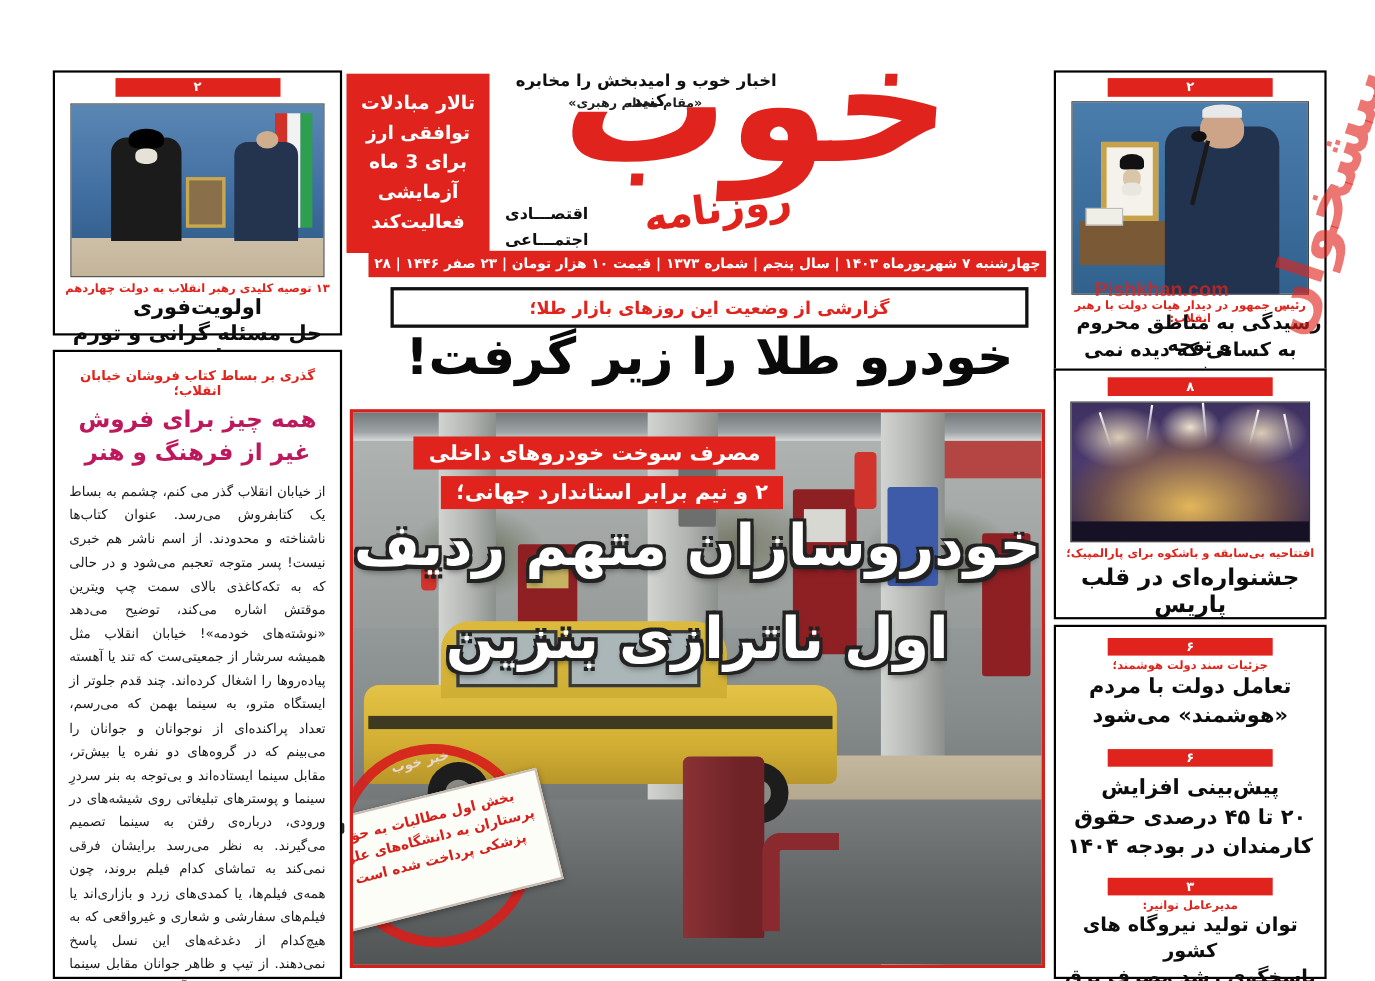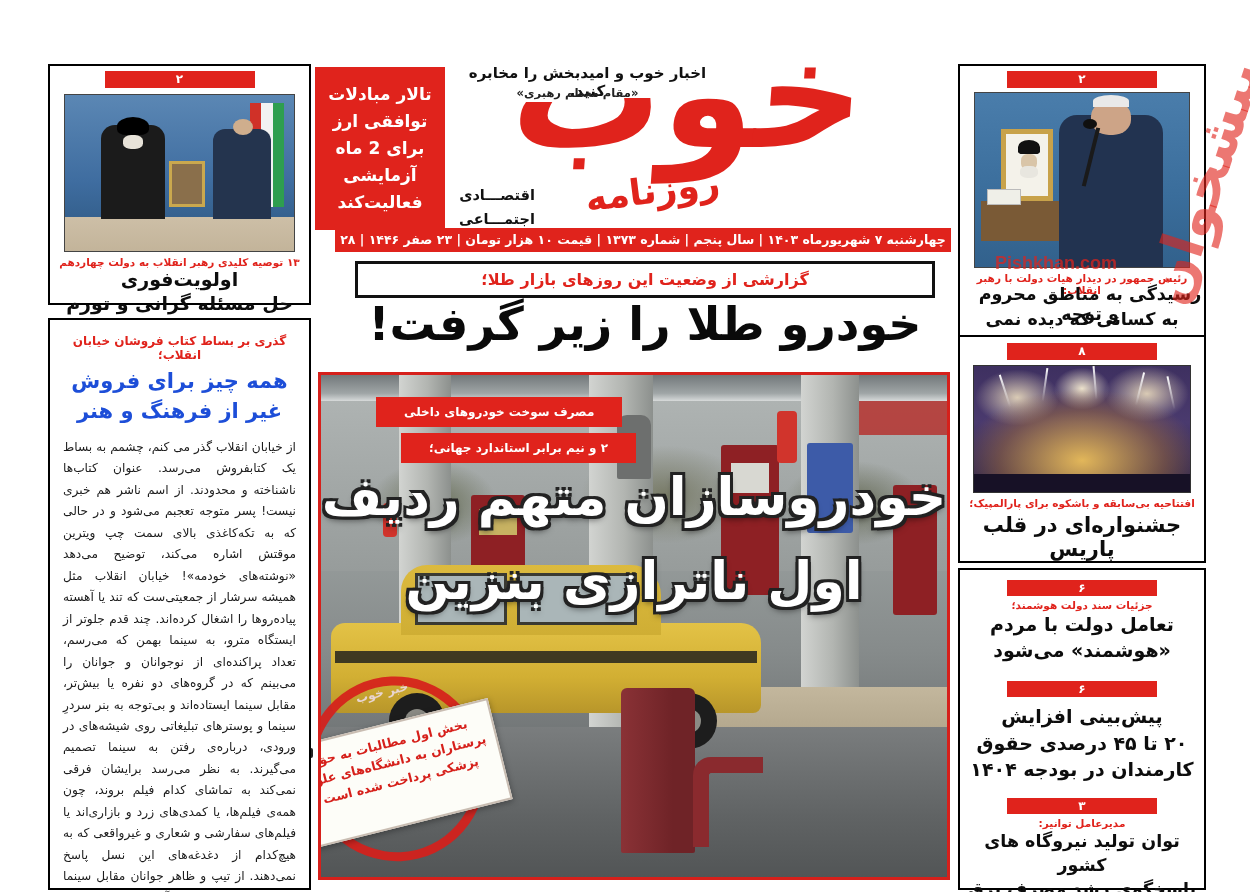--- a/index.html
+++ b/index.html
@@ -107,21 +107,21 @@
   .taxi-win { position:absolute; top:8px; height:52px; background:#aab6b8; border:3px solid #3a3a32; }
   .taxi-stripe { position:absolute; left:4px; top:86px; width:422px; height:12px; background:#23231d; opacity:.85; }
   .wheel { position:absolute; top:128px; width:56px; height:56px; background:#1d1d1d; border-radius:50%; }
   .wheel i { position:absolute; left:16px; top:16px; width:24px; height:24px; background:#8b8b85; border-radius:50%; }
   .bin { position:absolute; left:300px; bottom:24px; width:74px; height:165px;
     background:linear-gradient(90deg,#8a3236,#6f2327 70%); border-radius:6px 6px 2px 2px; }
   .bin-arm { position:absolute; left:372px; bottom:30px; width:70px; height:90px;
     border-left:16px solid #8a2a2e; border-top:16px solid #8a2a2e; border-radius:18px 0 0 0; }
 
   .chip { position:absolute; background:#e0231c; color:#fff; font-weight:bold;
-    font-size:12px; line-height:30px; padding:0 28px; }
+    font-size:19px; line-height:30px; padding:0 14px; }
   .photo-bigline { position:absolute; left:0; right:0; text-align:center; color:#fff;
     font-weight:bold; font-size:52px;
     text-shadow:-3px -3px 0 #222,3px -3px 0 #222,-3px 3px 0 #222,3px 3px 0 #222,0 4px 6px rgba(0,0,0,.5); }
 
   .stamp { position:absolute; left:-24px; top:300px; width:210px; height:195px; transform:rotate(-14deg); }
   .stamp-ring { position:absolute; left:10px; top:0; width:180px; height:185px;
     border:9px solid rgba(214,32,27,.92); border-radius:50%; }
   .stamp-label { position:absolute; left:50%; top:8px; transform:translateX(-50%);
     color:#e8d5d0; font-size:12px; font-weight:bold; }
   .stamp-card { position:absolute; left:-2px; top:46px; width:208px; height:104px; background:#fdfdf8;
@@ -129,21 +129,21 @@
   .stamp-card div { color:#d6201b; font-weight:bold; font-size:12.5px; text-align:center; line-height:1.55; }
 
   .photo-credit { left:297px; top:766px; width:18px; height:116px; font-size:10px; color:#222;
     writing-mode:vertical-rl; transform:rotate(180deg); text-align:center; font-weight:bold; }
   .camera-icon { position:absolute; left:299px; top:748px; width:14px; height:10px; background:#222; border-radius:2px; }
   .camera-icon::after { content:""; position:absolute; left:4px; top:-3px; width:6px; height:3px; background:#222; }
 
   
   .box-leftcol { left:48px; top:318px; width:263px; height:572px; padding:12px 13px 24px; }
   .lc-kicker { font-size:12px; margin-top:2px; }
-  .lc-headline { color:#1d4ed8; font-weight:bold; font-size:21px; text-align:center; line-height:1.45; margin-top:4px; }
+  .lc-headline { color:#be185d; font-weight:bold; font-size:21px; text-align:center; line-height:1.45; margin-top:4px; }
   .lc-body { margin-top:10px; font-size:12.2px; line-height:1.76; text-align:justify; color:#1c1c1c; }
 
   
   .box-para { left:958px; top:335px; width:248px; height:228px; }
   .box-para .tab { top:6px; }
   .photo-para { position:absolute; left:13px; right:13px; top:28px; height:128px; border:1px solid #333; overflow:hidden;
     background:
       radial-gradient(150px 90px at 50% 75%, rgba(235,190,90,.95), rgba(160,110,60,.5) 55%, rgba(60,40,90,0) 80%),
       radial-gradient(60px 40px at 20% 25%, rgba(255,240,200,.8), rgba(255,240,200,0) 70%),
       radial-gradient(60px 40px at 80% 22%, rgba(255,240,200,.8), rgba(255,240,200,0) 70%),
@@ -185,21 +185,21 @@
       <div class="fig" style="left:168px;top:24px;width:20px;height:16px;background:#cfae8d;border-radius:50%;"></div>
     </div>
     <div class="kicker-red tl-caption">۱۳ توصیه کلیدی رهبر انقلاب به دولت چهاردهم</div>
     <div class="headline-black tl-headline1">اولویت‌فوری</div>
     <div class="headline-black tl-headline2">حل مسئله گرانی و تورم است</div>
   </div>
 
   <div class="redbox redbox-left">
     <div>تالار مبادلات</div>
     <div>توافقی ارز</div>
-    <div>برای 2 ماه</div>
+    <div>برای 3 ماه</div>
     <div>آزمایشی</div>
     <div>فعالیت‌کند</div>
   </div>
 
 
   <div class="abs masthead-tagline">اخبار خوب و امیدبخش را مخابره کنید.</div>
   <div class="abs masthead-source">«مقام معظم رهبری»</div>
   <div class="abs logo-main">خوب</div>
   <div class="abs logo-sub">روزنامه</div>
   <div class="abs cats">

